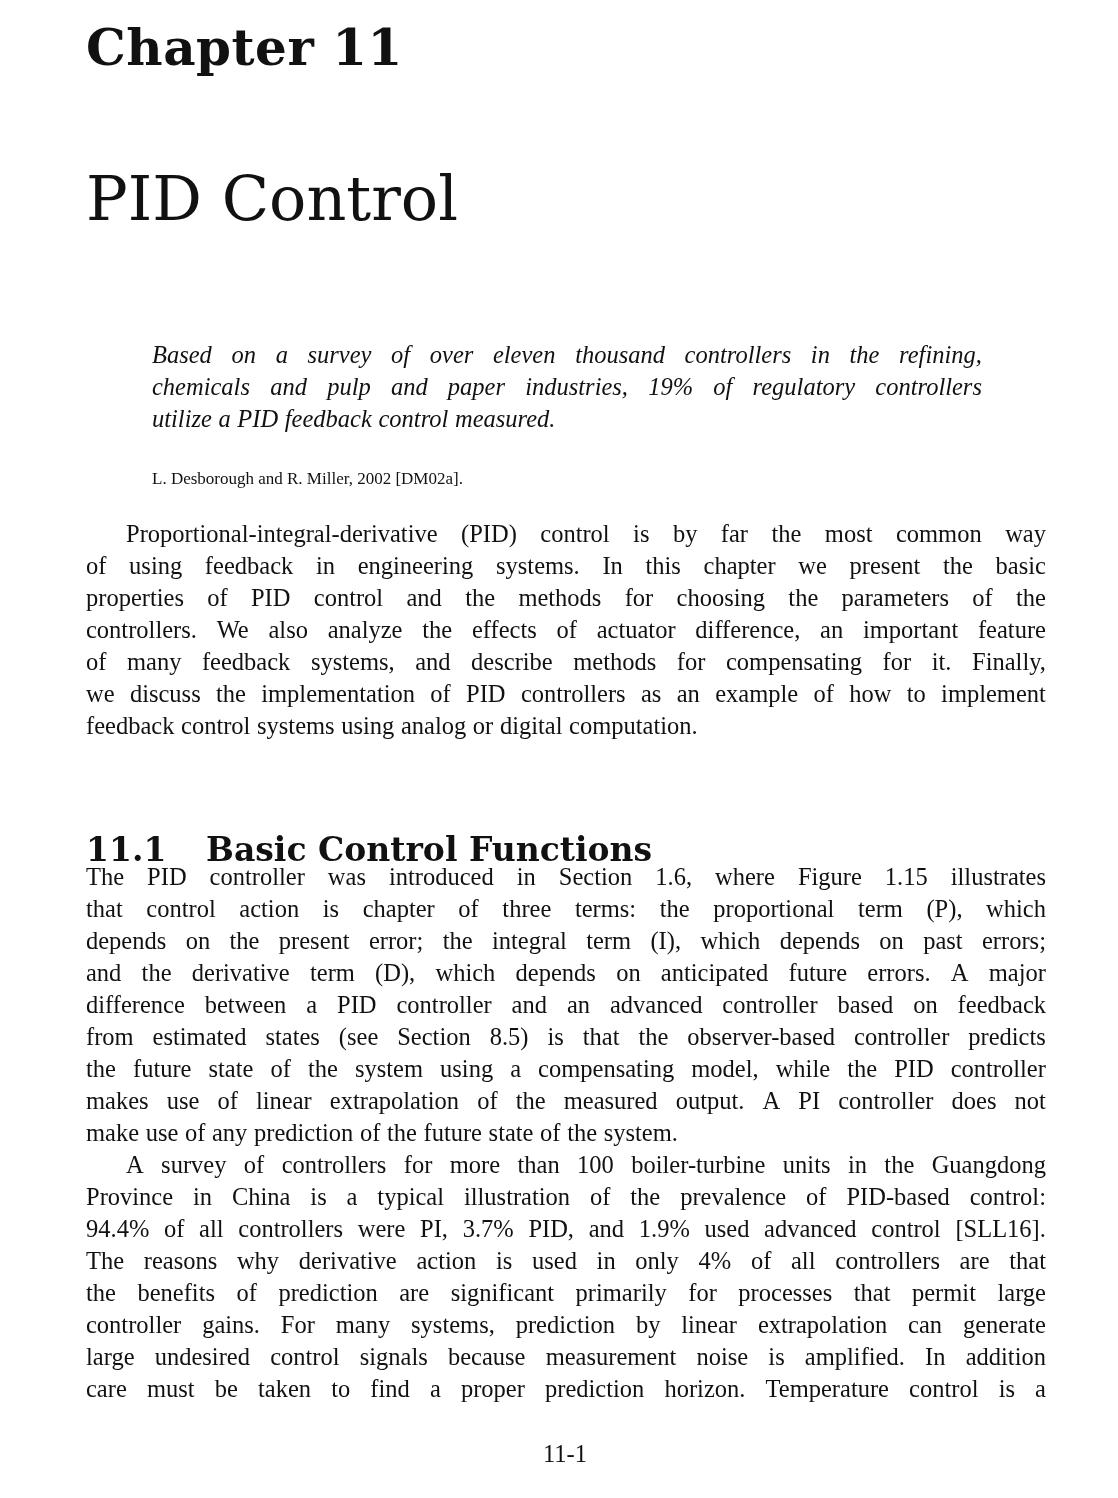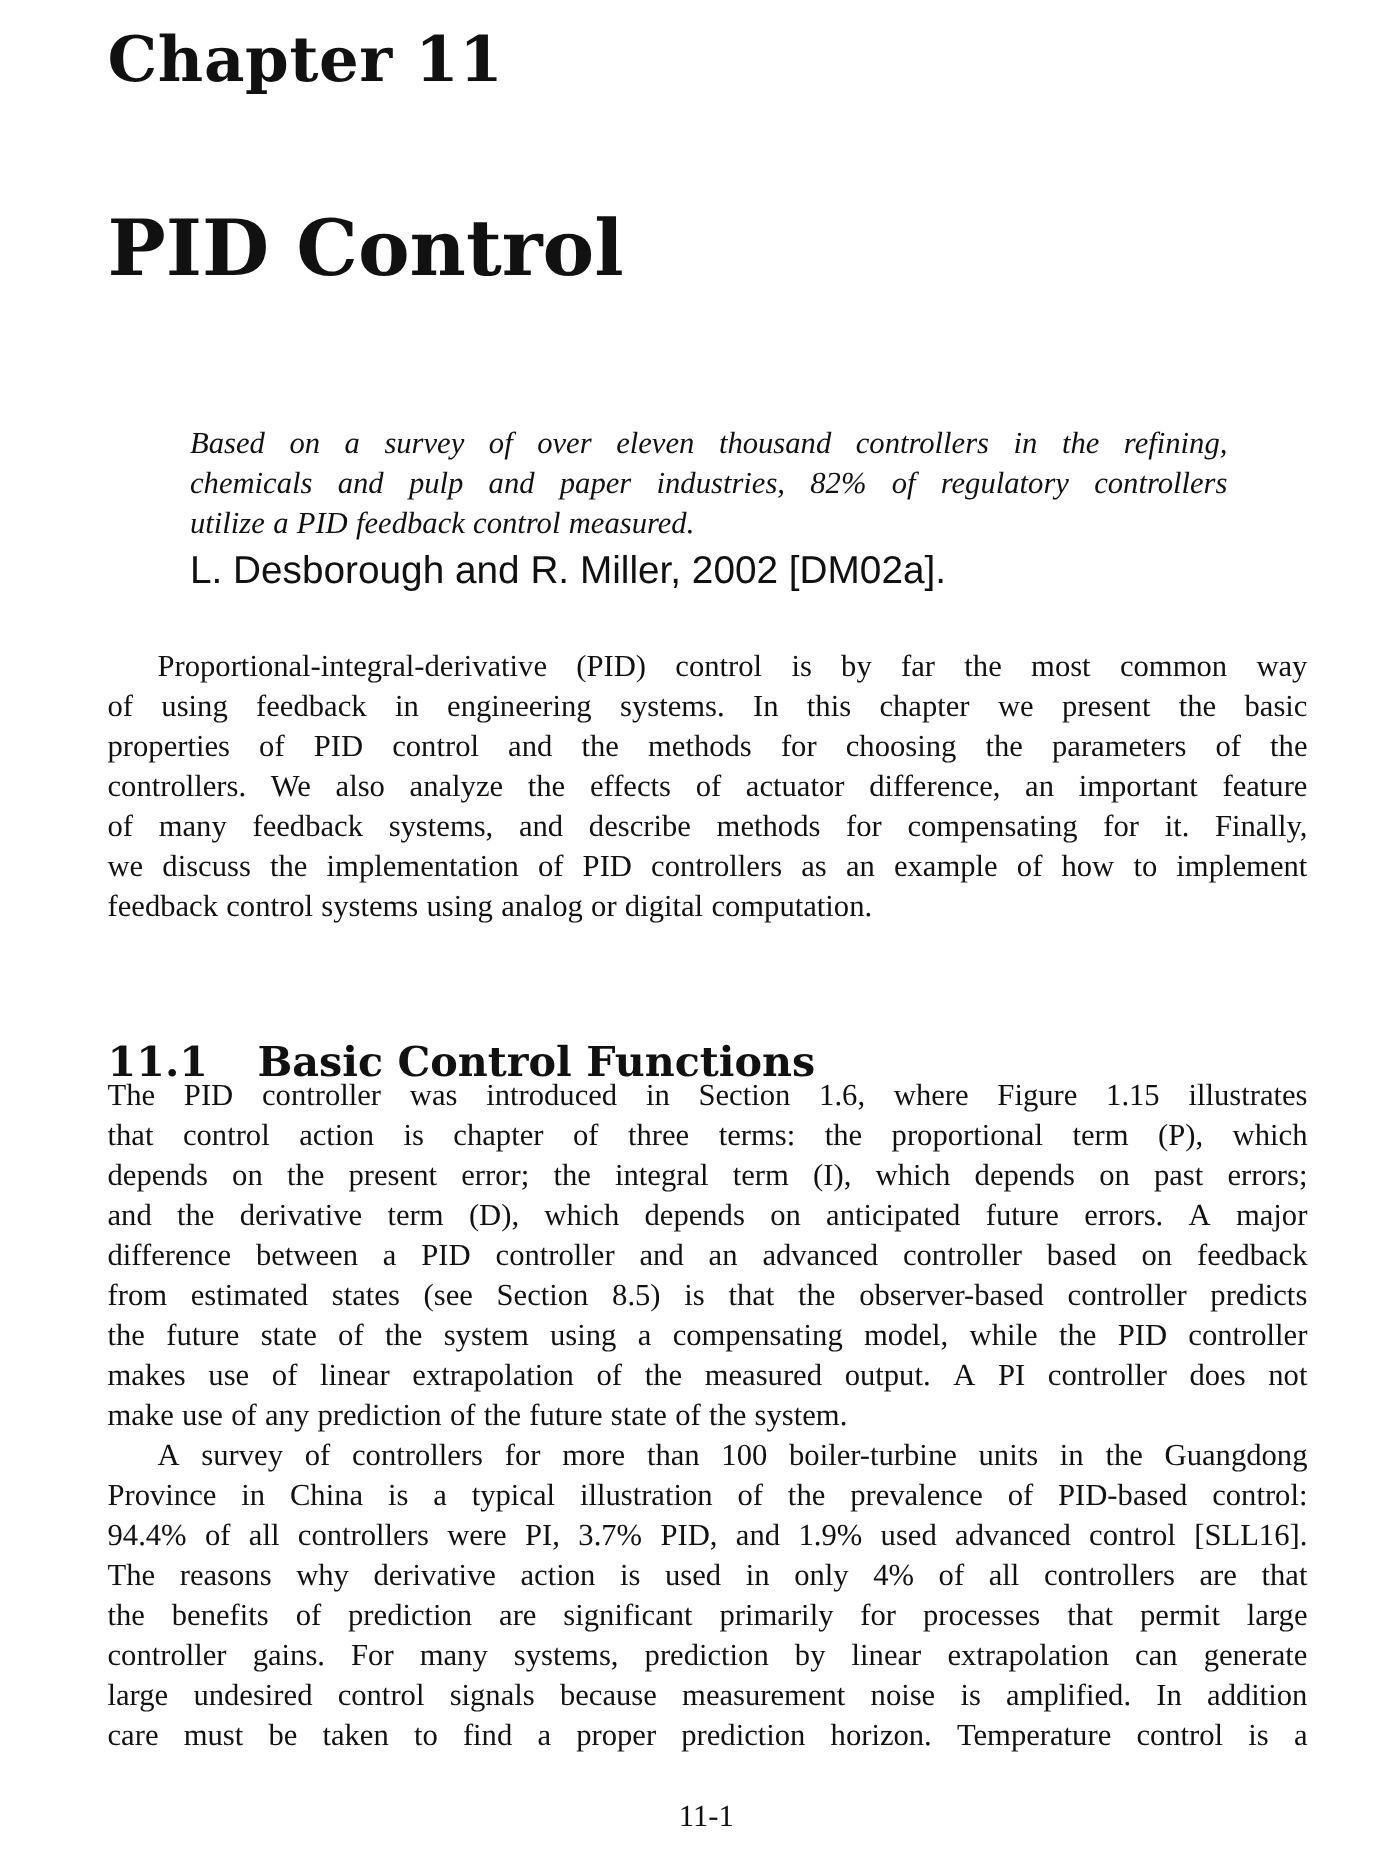--- a/index.html
+++ b/index.html
@@ -9,31 +9,31 @@
       color: #111111;
     }
     .chapter-label {
       position: absolute; left: 86px; top: 18px;
       font-size: 50px; font-weight: bold; letter-spacing: 0.5px;
       font-family: "DejaVu Serif", serif;
       text-align: right;
     }
     .chapter-title {
       position: absolute; left: 86px; top: 162px;
-      font-size: 62px; font-weight: bold;
+      font-size: 62px; font-weight: normal;
       font-family: "DejaVu Serif", serif;
     }
     .epigraph {
       position: absolute; left: 152px; top: 339px; width: 830px;
       font-family: "Liberation Serif", serif; font-style: italic;
       font-size: 24.5px; line-height: 32px;
     }
     .attribution {
-      position: absolute; left: 152px; top: 440px;
-      font-family: Liberation Sans, sans-serif; font-size: 31px; line-height: 32px;
+      position: absolute; left: 152px; top: 463px;
+      font-family: Liberation Serif, serif; font-size: 17px; line-height: 32px;
     }
     .para {
       position: absolute; left: 86px; width: 960px;
       font-family: "Liberation Serif", serif; font-size: 24.5px; line-height: 32px;
     }
     .jl { display: flex; justify-content: space-between; white-space: pre; }
     .jl.left { justify-content: flex-start; }
     .jl.left span { margin-right: 0.27em; }
     .section-heading {
       position: absolute; left: 86px; top: 790px;
@@ -47,21 +47,21 @@
   </style>
 </head>
 <body>
 
 <div>
   <div class="chapter-label">Chapter 11</div>
   <div class="chapter-title">PID Control</div>
 
   <div class="epigraph">
     <div class="jl"><span>Based</span><span>on</span><span>a</span><span>survey</span><span>of</span><span>over</span><span>eleven</span><span>thousand</span><span>controllers</span><span>in</span><span>the</span><span>refining,</span></div>
-    <div class="jl"><span>chemicals</span><span>and</span><span>pulp</span><span>and</span><span>paper</span><span>industries,</span><span>82%</span><span>of</span><span>regulatory</span><span>controllers</span></div>
+    <div class="jl"><span>chemicals</span><span>and</span><span>pulp</span><span>and</span><span>paper</span><span>industries,</span><span>19%</span><span>of</span><span>regulatory</span><span>controllers</span></div>
     <div class="jl left"><span>utilize</span><span>a</span><span>PID</span><span>feedback</span><span>control</span><span>measured.</span></div>
   </div>
   <div class="attribution">L. Desborough and R. Miller, 2002 [DM02a].</div>
 
   <div class="para" style="top:518px;text-align:center;">
     <div class="jl" style="padding-left:40px;"><span>Proportional-integral-derivative</span><span>(PID)</span><span>control</span><span>is</span><span>by</span><span>far</span><span>the</span><span>most</span><span>common</span><span>way</span></div>
     <div class="jl"><span>of</span><span>using</span><span>feedback</span><span>in</span><span>engineering</span><span>systems.</span><span>In</span><span>this</span><span>chapter</span><span>we</span><span>present</span><span>the</span><span>basic</span></div>
     <div class="jl"><span>properties</span><span>of</span><span>PID</span><span>control</span><span>and</span><span>the</span><span>methods</span><span>for</span><span>choosing</span><span>the</span><span>parameters</span><span>of</span><span>the</span></div>
     <div class="jl"><span>controllers.</span><span>We</span><span>also</span><span>analyze</span><span>the</span><span>effects</span><span>of</span><span>actuator</span><span>difference,</span><span>an</span><span>important</span><span>feature</span></div>
     <div class="jl"><span>of</span><span>many</span><span>feedback</span><span>systems,</span><span>and</span><span>describe</span><span>methods</span><span>for</span><span>compensating</span><span>for</span><span>it.</span><span>Finally,</span></div>

